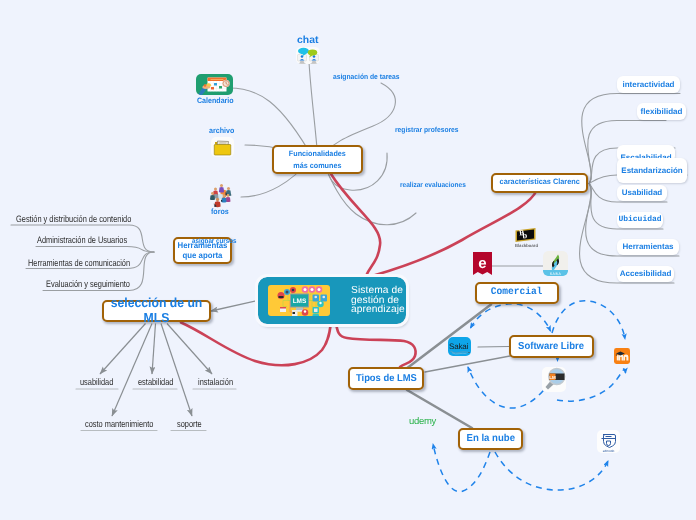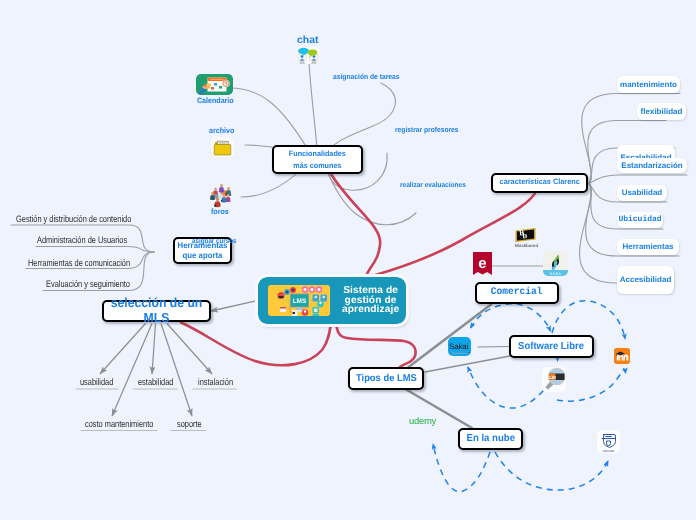--- a/index.html
+++ b/index.html
@@ -4,31 +4,31 @@
 <title>Mapa mental LMS</title>
 <style>
   html,body{margin:0;padding:0;}
   body{width:696px;height:520px;background:#eff3fd;overflow:hidden;
        font-family:"Liberation Sans",sans-serif;position:relative;
        -webkit-font-smoothing:antialiased;text-rendering:geometricPrecision;}
   #stage{position:absolute;left:0;top:0;width:696px;height:520px;}
   svg#links{position:absolute;left:0;top:0;width:696px;height:520px;}
   .node{position:absolute;box-sizing:border-box;}
 
-  .bluebox{background:#ffffff;border:2px solid #000000;border-radius:5px;
+  .bluebox{background:#ffffff;border:2px solid #a16207;border-radius:5px;
       color:#1b7fe3;font-weight:bold;display:flex;align-items:center;
       justify-content:center;text-align:center;line-height:1.14;
       box-shadow:1.5px 2px 2.5px rgba(40,50,70,0.32);}
   .btxt{display:block;transform:scaleX(0.94);}
 
   .center-node{background:#1897bb;border-radius:9px;display:flex;align-items:center;
       box-shadow:1.5px 2.5px 3px rgba(40,50,70,0.3);
       outline:3px solid #f7f9fe;}
-  .center-node .lbl{color:#ffffff;font-weight:bold;font-size:10.2px;line-height:9.6px;
-      margin-left:12px;text-align:center;letter-spacing:0.1px;}
+  .center-node .lbl{color:#ffffff;font-weight:normal;font-size:10.2px;line-height:9.6px;
+      margin-left:21px;text-align:left;letter-spacing:0.1px;}
   .lms-illustration{width:62px;height:31px;margin-left:10px;background:#ffc937;
       border-radius:3px;position:relative;flex:none;}
   .lms-illustration svg{position:absolute;left:0;top:0;}
 
   .whitepill{background:#ffffff;border-radius:6px;color:#1b7fe3;font-weight:bold;
       display:flex;align-items:center;justify-content:center;text-align:center;
       box-shadow:0.5px 1px 2px rgba(40,50,70,0.18);font-size:8px;}
 
   .plain-label{position:absolute;color:#2b2b2b;font-size:9.4px;white-space:nowrap;
       transform-origin:0 0;transform:scaleX(0.79);}
@@ -198,41 +198,41 @@
     </div>
 
 <div class="node bluebox" style="left:458px;top:428px;width:65px;height:22px;font-size:10.2px;">
       <span class="btxt">En la nube</span>
     </div>
 
 <div class="blue-label" style="left:192px;top:238px;font-size:6.9px;z-index:6;"><span>asignar cursos</span></div>
 
 <div id="caracPills">
       <div class="node whitepill" style="left: 617px; top: 76px; width: 63px; height: 16.5px;">
-        <span>mantenimiento</span>
+        <span>interactividad</span>
       </div>
       <div class="node whitepill" style="left: 617px; top: 103px; width: 49px; height: 16.5px; margin-left: 20px;">
         <span>flexibilidad</span>
       </div>
       <div class="node whitepill" style="left: 617px; top: 145px; width: 58px; height: 16.5px; align-items: flex-end;">
         <span>Escalabilidad</span>
       </div>
-      <div class="node whitepill" style="left: 617px; top: 157.5px; width: 70px; height: 15px;">
+      <div class="node whitepill" style="left: 617px; top: 157.5px; width: 70px; height: 25px;">
         <span>Estandarización</span>
       </div>
       <div class="node whitepill" style="left: 617px; top: 184.5px; width: 50px; height: 16.5px;">
         <span>Usabilidad</span>
       </div>
       <div class="node whitepill" style="left: 617px; top: 211.5px; width: 46px; height: 16.5px; font-family: Liberation Mono, monospace;">
         <span>Ubicuidad</span>
       </div>
       <div class="node whitepill" style="left: 617px; top: 238.5px; width: 62px; height: 16.5px;">
         <span>Herramientas</span>
       </div>
-      <div class="node whitepill" style="left: 617px; top: 265.5px; width: 57px; height: 28px;">
+      <div class="node whitepill" style="left: 617px; top: 265.5px; width: 57px; height: 16px;">
         <span>Accesibilidad</span>
       </div>
     </div>
 <div id="herrLabels">
       <div class="plain-label" style="left: 15.5px; top: 212.5px;"><span>Gestión y distribución de contenido</span></div>
       <div class="plain-label" style="left: 37px; top: 233.5px;"><span>Administración de Usuarios</span></div>
       <div class="plain-label" style="left: 28px; top: 256.5px;"><span>Herramientas de comunicación</span></div>
       <div class="plain-label" style="left: 46px; top: 278px;"><span>Evaluación y seguimiento</span></div>
     </div>
 <div id="selLabels">

